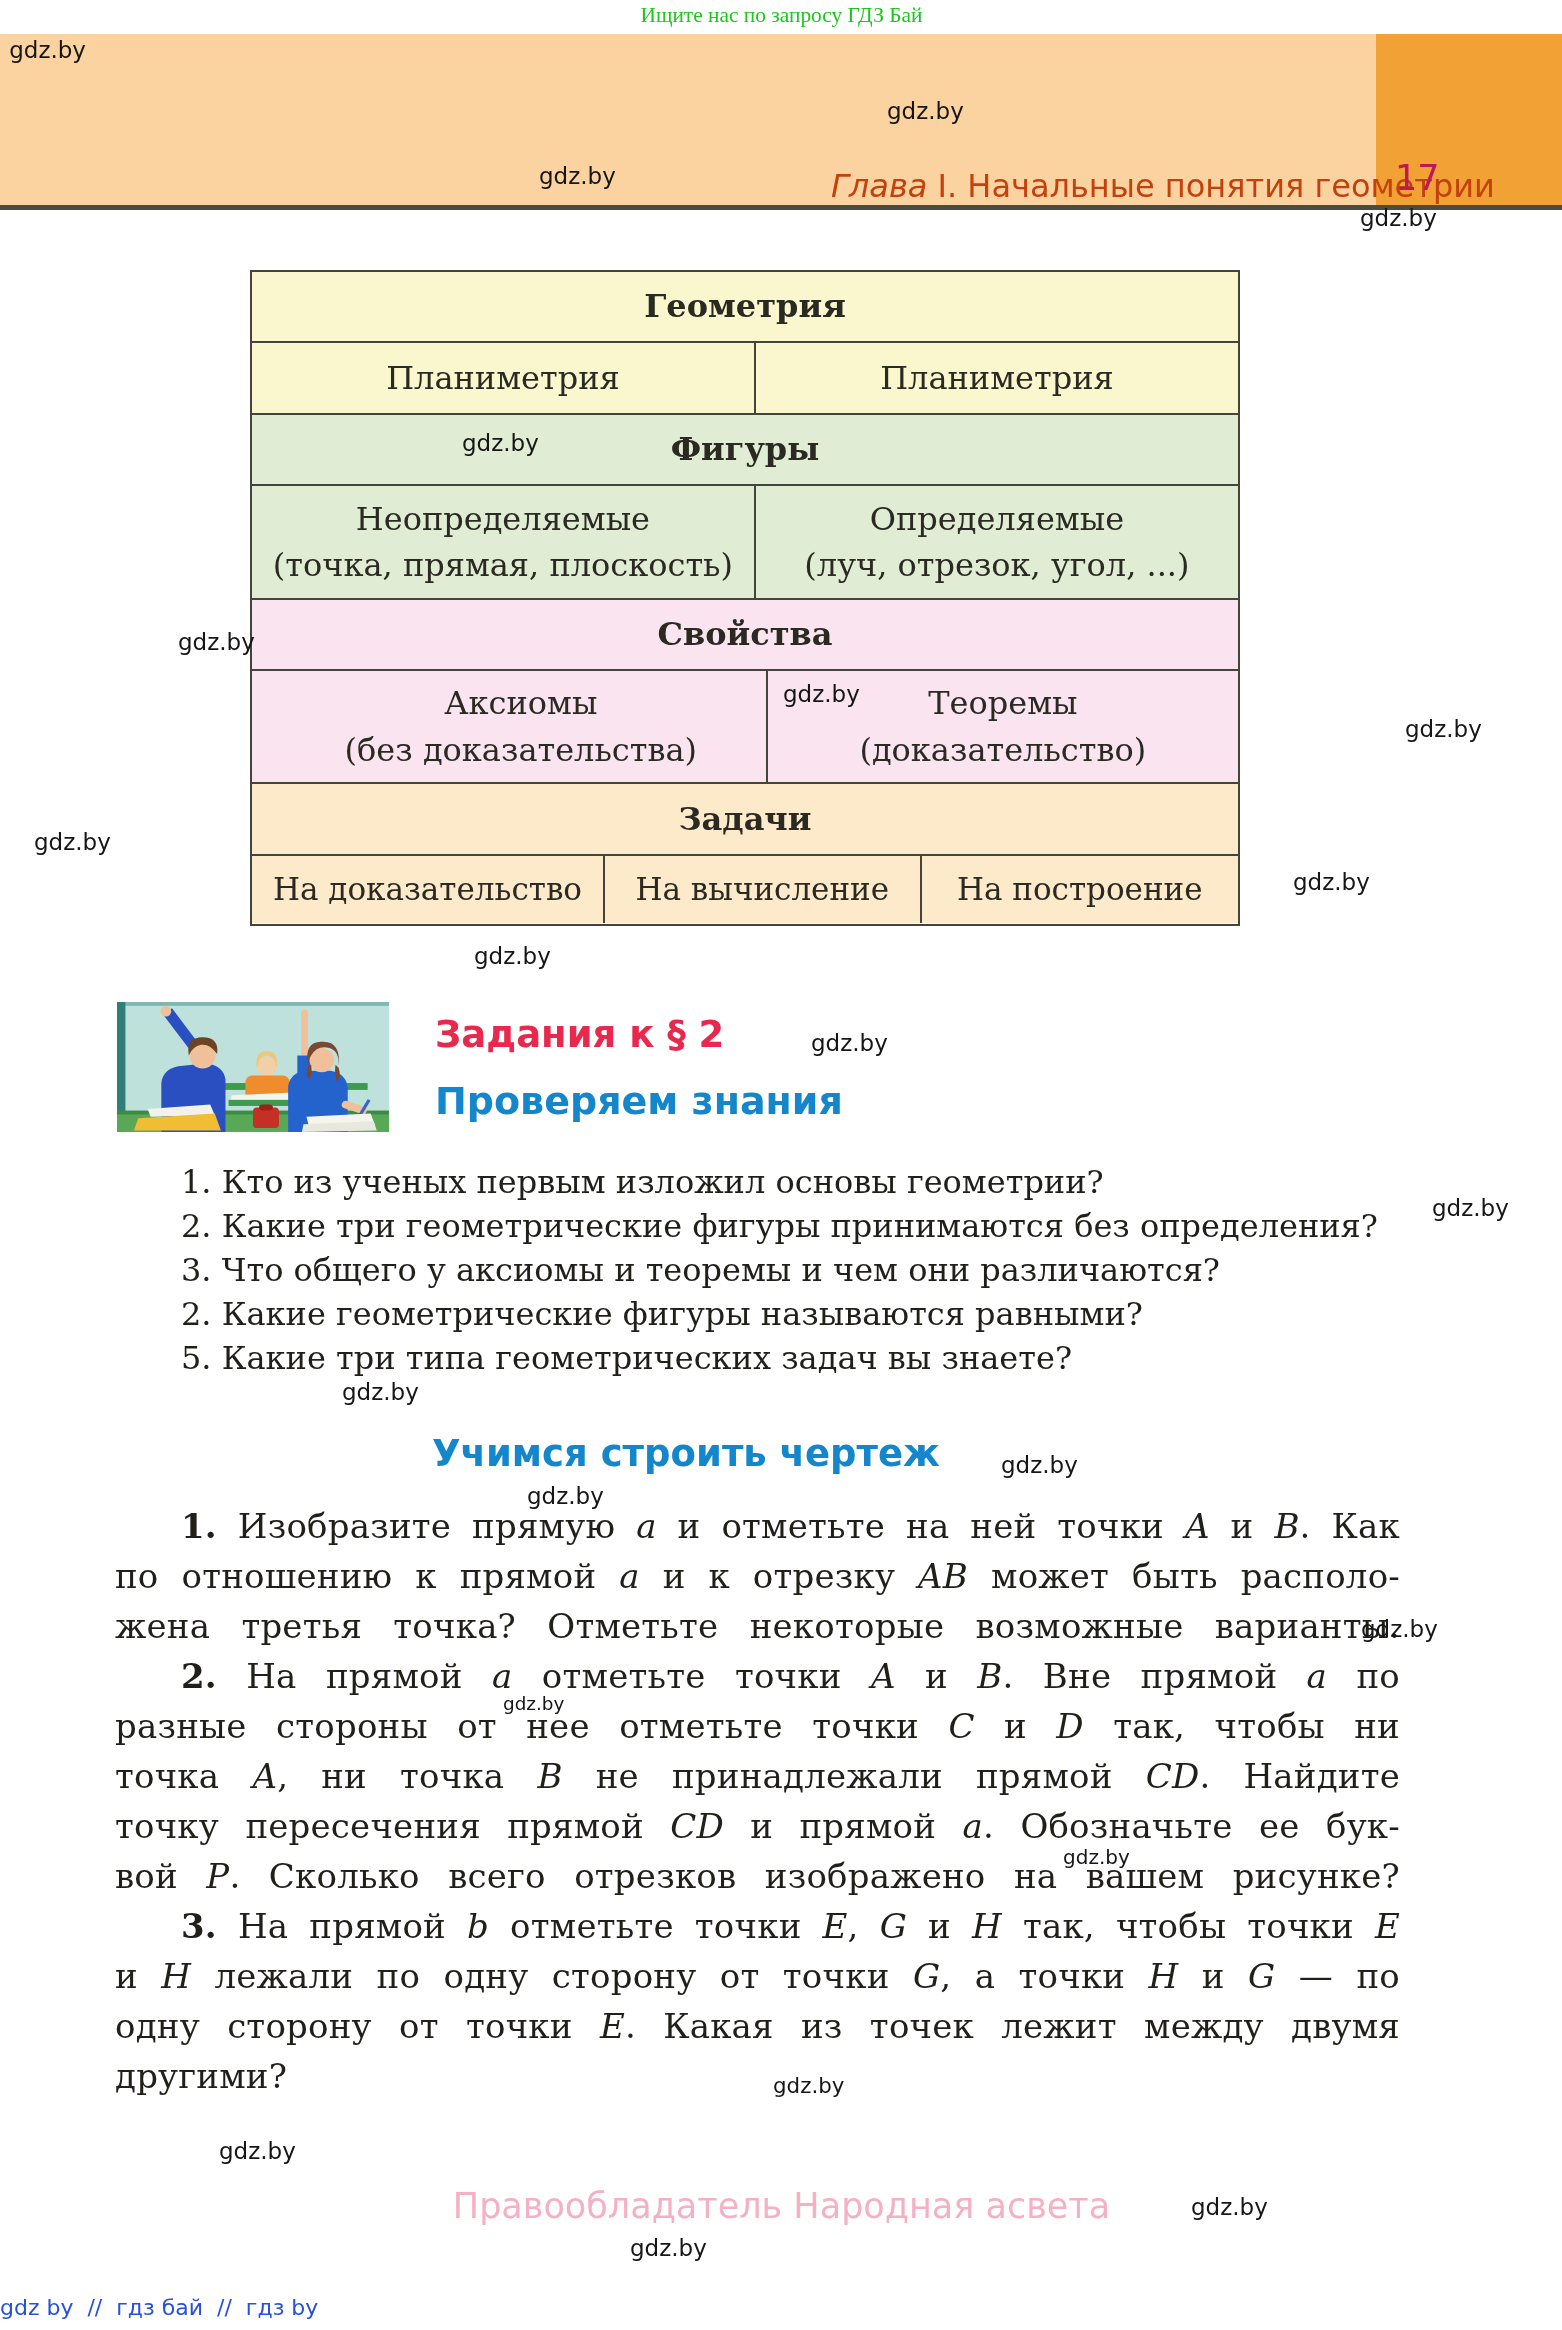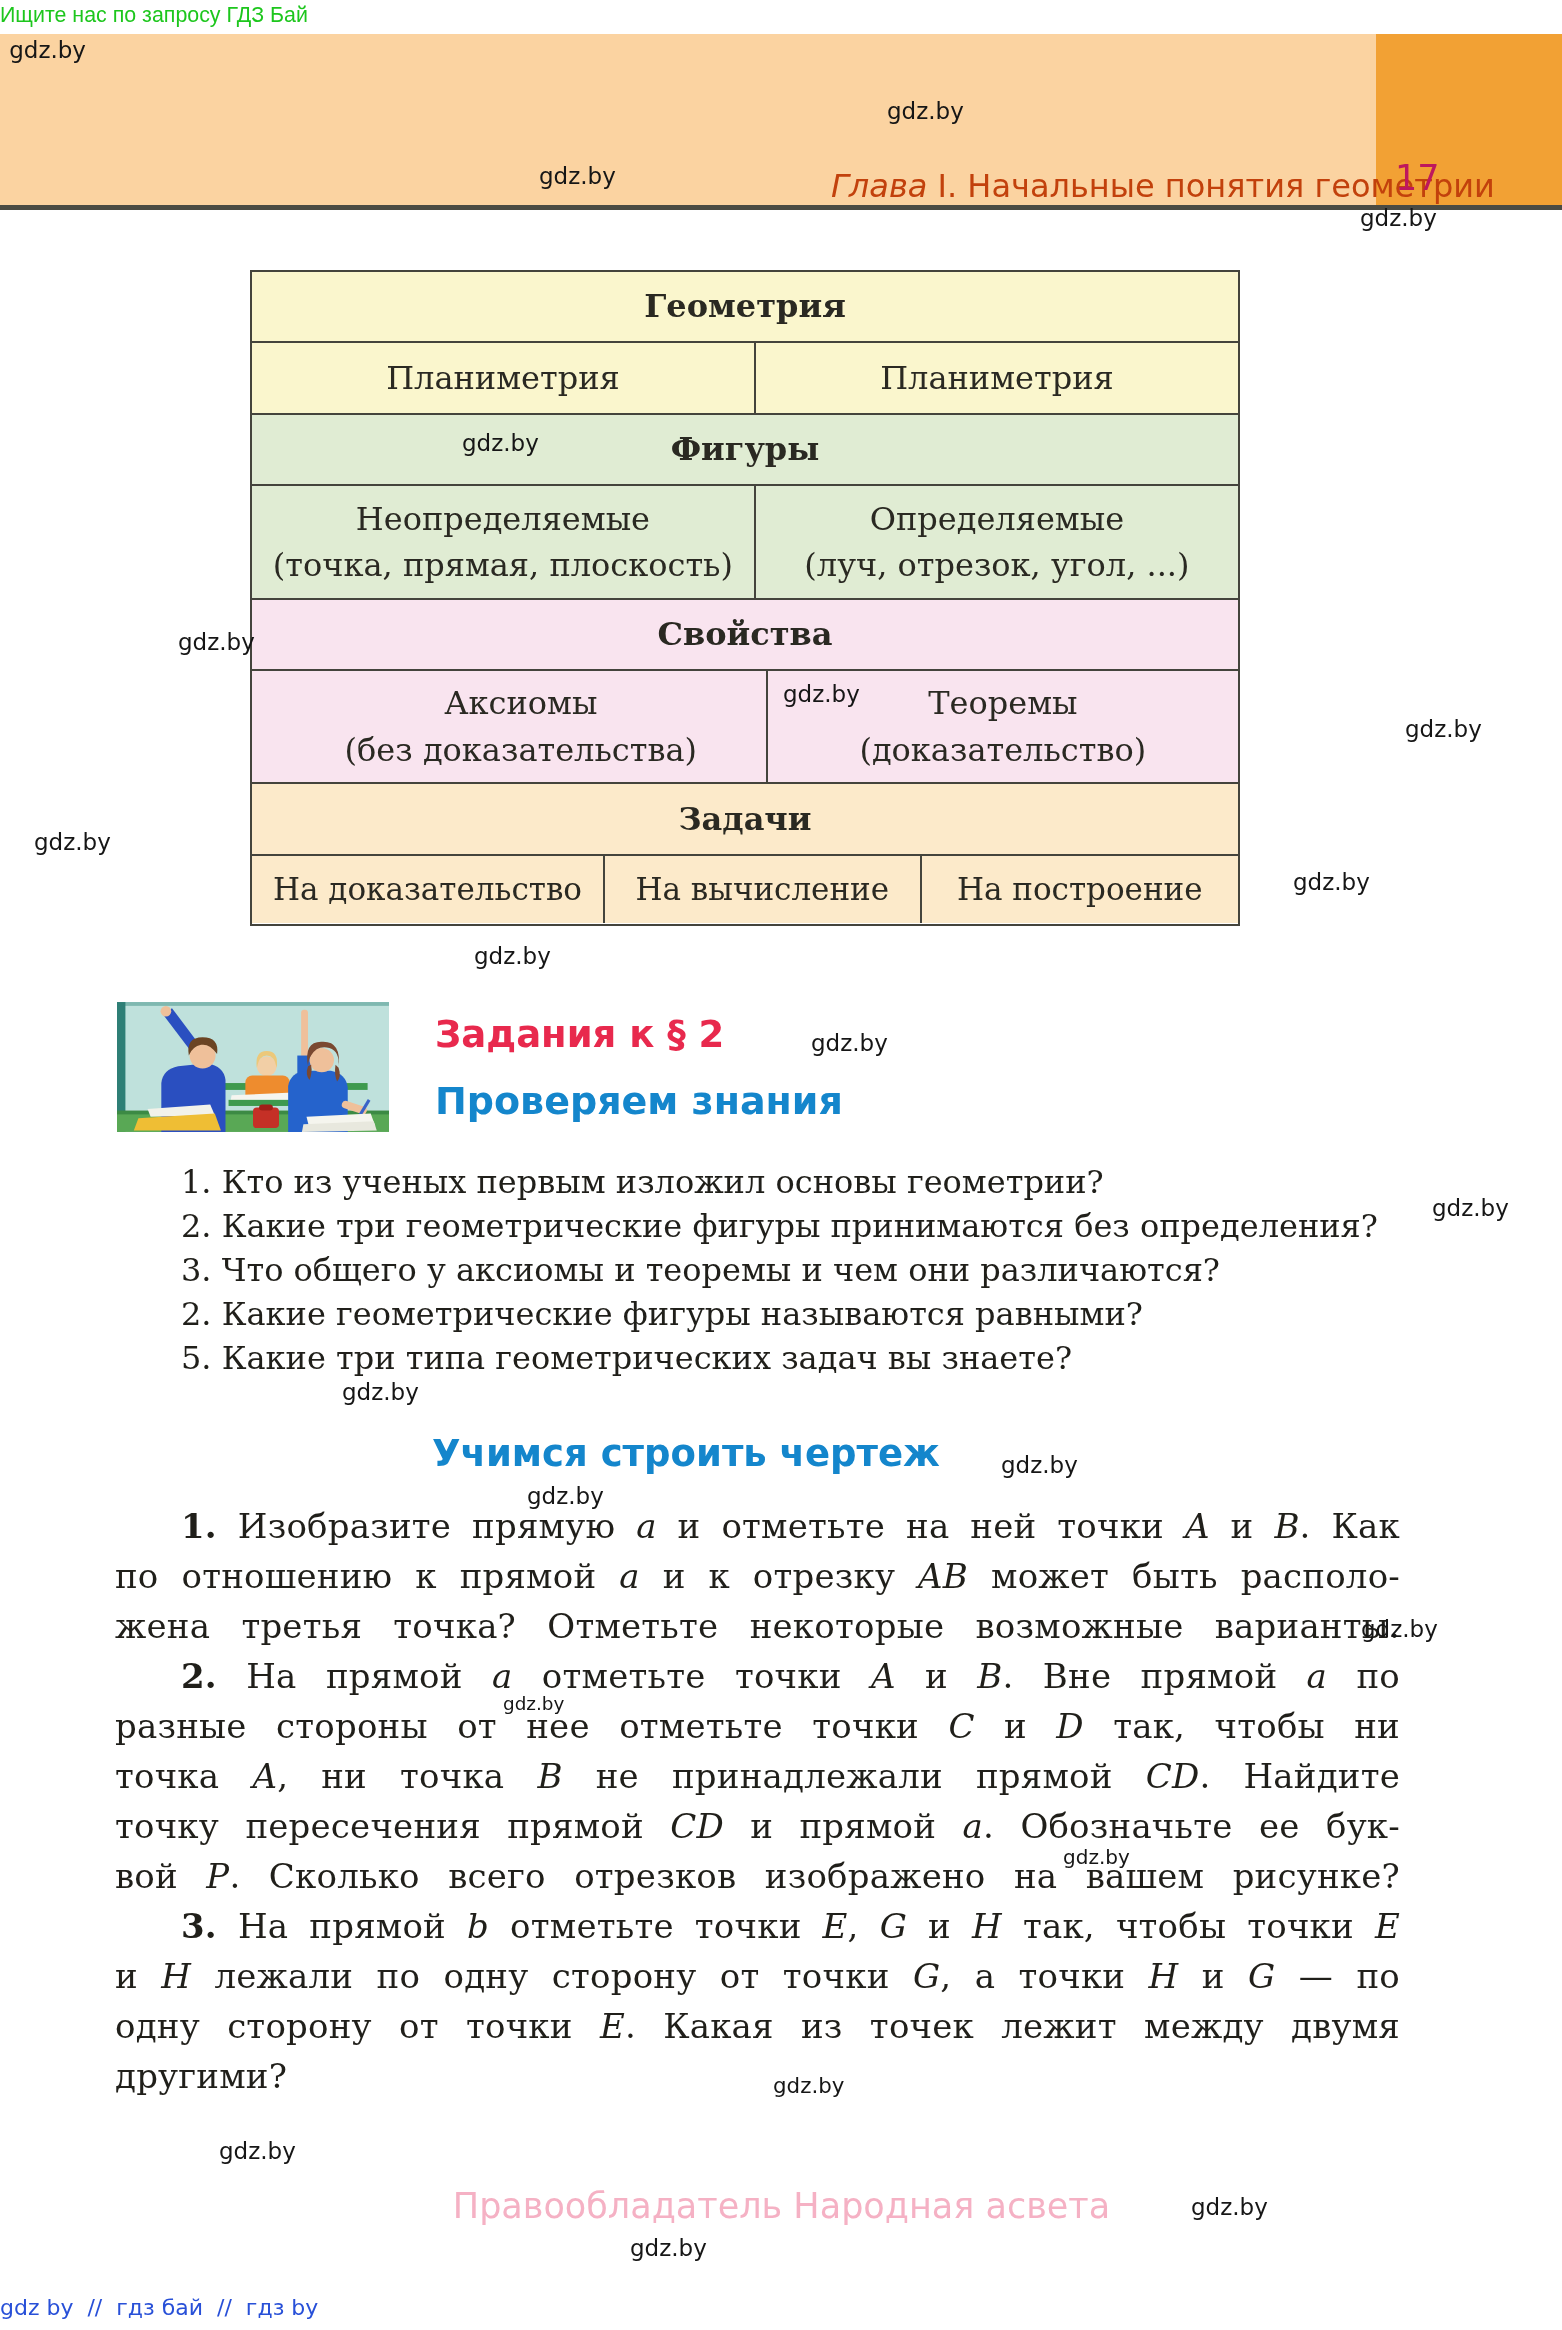--- a/index.html
+++ b/index.html
@@ -1,21 +1,21 @@
 <!DOCTYPE html>
 <html style="font-size:12.2px"><head>
 <meta charset="utf-8">
 <style>
   html,body{margin:0;padding:0;background:#fff;}
   #page{position:relative;width:1563px;height:2330px;background:#ffffff;overflow:hidden;
         font-family:"DejaVu Serif",serif;color:#201f1a;}
 
   
-  .top-hint{position:absolute;top:3.1px;left:0;width:100%;
-    font-family:Liberation Sans, sans-serif;font-size:21.4px;color:#1dc61d;}
+  .top-hint{position:absolute;top:3.1px;left:0;width:100%;text-align:center;
+    font-family:Liberation Serif, serif;font-size:21.4px;color:#1dc61d;}
 
   
   .band{position:absolute;top:34px;left:0;width:1563px;height:171px;background:#fbd3a1;}
   .band-orange{position:absolute;top:34px;left:1376px;width:187px;height:171px;background:#f2a134;}
   .band-rule{position:absolute;top:205px;left:0;width:1563px;height:4.6px;background:#4b4b43;}
   .chapter{position:absolute;top:167px;left:831px;font-family:"DejaVu Sans",sans-serif;
     font-size:32px;color:#c2410c;white-space:nowrap;}
   .pagenum{position:absolute;top:158px;left:1395px;font-family:"DejaVu Sans",sans-serif;
     font-size:35px;color:#be185d;}
 

